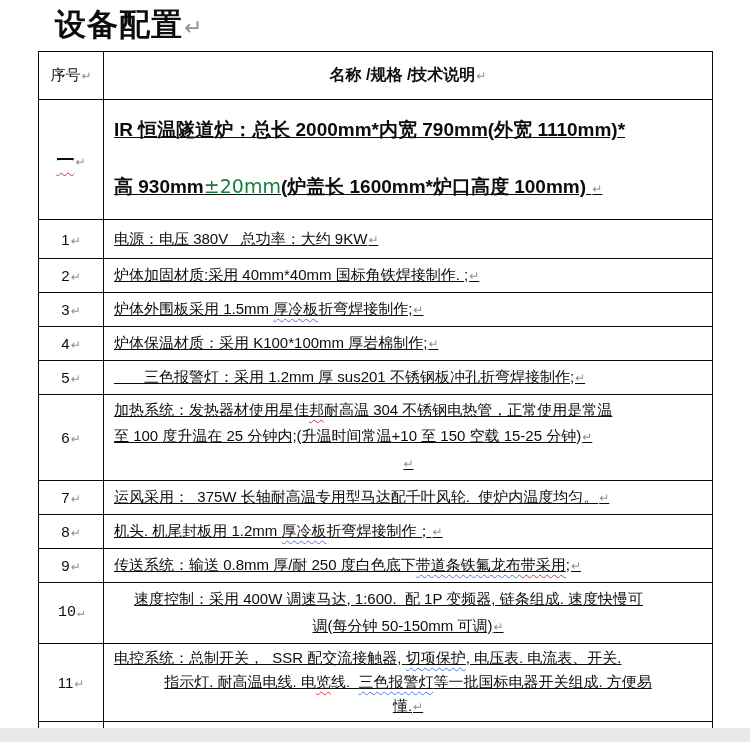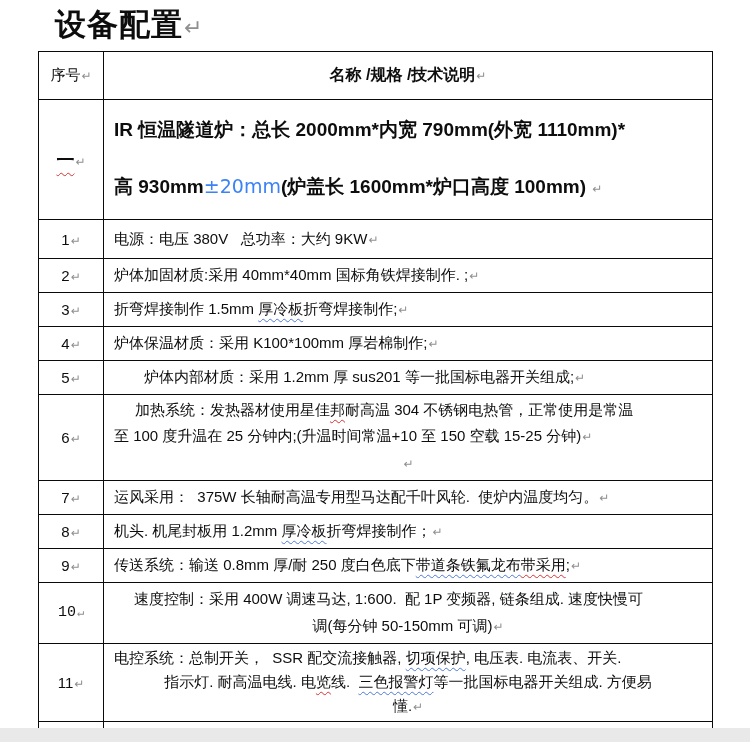--- a/index.html
+++ b/index.html
@@ -22,26 +22,26 @@
     border-collapse:collapse;table-layout:fixed;
     margin:2px 0 0 38px;width:674px;
   }
   .spec-table th,.spec-table td{
     border:1.5px solid #0a0a0a;
     vertical-align:middle;padding:0;
   }
   th.col-num, td.col-num{width:65px;text-align:center;font-size:15px;font-weight:normal;}
   th.col-desc{height:47px;text-align:center;font-weight:bold;font-size:16px;}
   td.col-desc{padding:2px 10px;font-size:15px;}
-  .cell-line{white-space:pre-wrap;line-height:27px;text-align:left;}
+  .cell-line{white-space:pre-wrap;line-height:27px;text-align:left;text-decoration:underline;}
   .cell-line.center{text-align:center;}
   tr.large td.col-desc .cell-line{font-size:19px;font-weight:bold;}
   tr.large td.col-num{font-size:18px;font-weight:bold;}
   .light{
-    font-weight:normal;color:#3b82f6;
+    font-weight:normal;color:#15803d;
     font-family:"DejaVu Sans", sans-serif;
   }
   .sq-red{
     text-decoration:underline;text-decoration-style:wavy;
     text-decoration-color:#d63230;text-decoration-thickness:1px;
     text-underline-offset:4px;
   }
   .sq-blue{
     text-decoration:underline;text-decoration-style:wavy;
     text-decoration-color:#4d79d8;text-decoration-thickness:1px;
@@ -86,39 +86,39 @@
         </tr>
         <tr>
           <td class="col-num" style="height: 28px;"><span class="num">2</span><span class="pmark">↵</span></td>
           <td class="col-desc">
             <div class="cell-line"><span>炉体加固材质:采用 40mm*40mm 国标角铁焊接制作. ;</span><span class="pmark">↵</span></div>
           </td>
         </tr>
         <tr>
           <td class="col-num" style="height: 27px;"><span class="num">3</span><span class="pmark">↵</span></td>
           <td class="col-desc">
-            <div class="cell-line"><span>折弯焊接制作 1.5mm </span><span class="sq-blue">厚冷板</span><span>折弯焊接制作;</span><span class="pmark">↵</span></div>
+            <div class="cell-line"><span>炉体外围板采用 1.5mm </span><span class="sq-blue">厚冷板</span><span>折弯焊接制作;</span><span class="pmark">↵</span></div>
           </td>
         </tr>
         <tr>
           <td class="col-num" style="height: 27px;"><span class="num">4</span><span class="pmark">↵</span></td>
           <td class="col-desc">
             <div class="cell-line"><span>炉体保温材质：采用 K100*100mm 厚岩棉制作;</span><span class="pmark">↵</span></div>
           </td>
         </tr>
         <tr>
           <td class="col-num" style="height: 28px;"><span class="num">5</span><span class="pmark">↵</span></td>
           <td class="col-desc">
-            <div class="cell-line"><span>　　炉体内部材质：采用 1.2mm 厚 sus201 等一批国标电器开关组成;</span><span class="pmark">↵</span></div>
+            <div class="cell-line"><span>　　三色报警灯：采用 1.2mm 厚 sus201 不锈钢板冲孔折弯焊接制作;</span><span class="pmark">↵</span></div>
           </td>
         </tr>
         <tr>
           <td class="col-num" style="height: 77px;"><span class="num">6</span><span class="pmark">↵</span></td>
           <td class="col-desc">
-            <div class="cell-line" style="line-height: 25.5px; margin-left: 21px;"><span>加热系统：发热器材使用星佳</span><span class="sq-red">邦</span><span>耐高温 304 不锈钢电热管，正常使用是常温</span></div>
+            <div class="cell-line" style="line-height: 25.5px;"><span>加热系统：发热器材使用星佳</span><span class="sq-red">邦</span><span>耐高温 304 不锈钢电热管，正常使用是常温</span></div>
             <div class="cell-line" style="line-height: 25.5px;"><span>至 100 度升温在 25 分钟内;(升温时间常温+10 至 150 空载 15-25 分钟)</span><span class="pmark">↵</span></div>
             <div class="cell-line center" style="line-height: 25.5px;"><span class="pmark">↵</span></div>
           </td>
         </tr>
         <tr>
           <td class="col-num" style="height: 27px;"><span class="num">7</span><span class="pmark">↵</span></td>
           <td class="col-desc">
             <div class="cell-line"><span>运风采用：  375W 长轴耐高温专用型马达配千叶风轮.  使炉内温度均匀。</span><span class="pmark">↵</span></div>
           </td>
         </tr>

